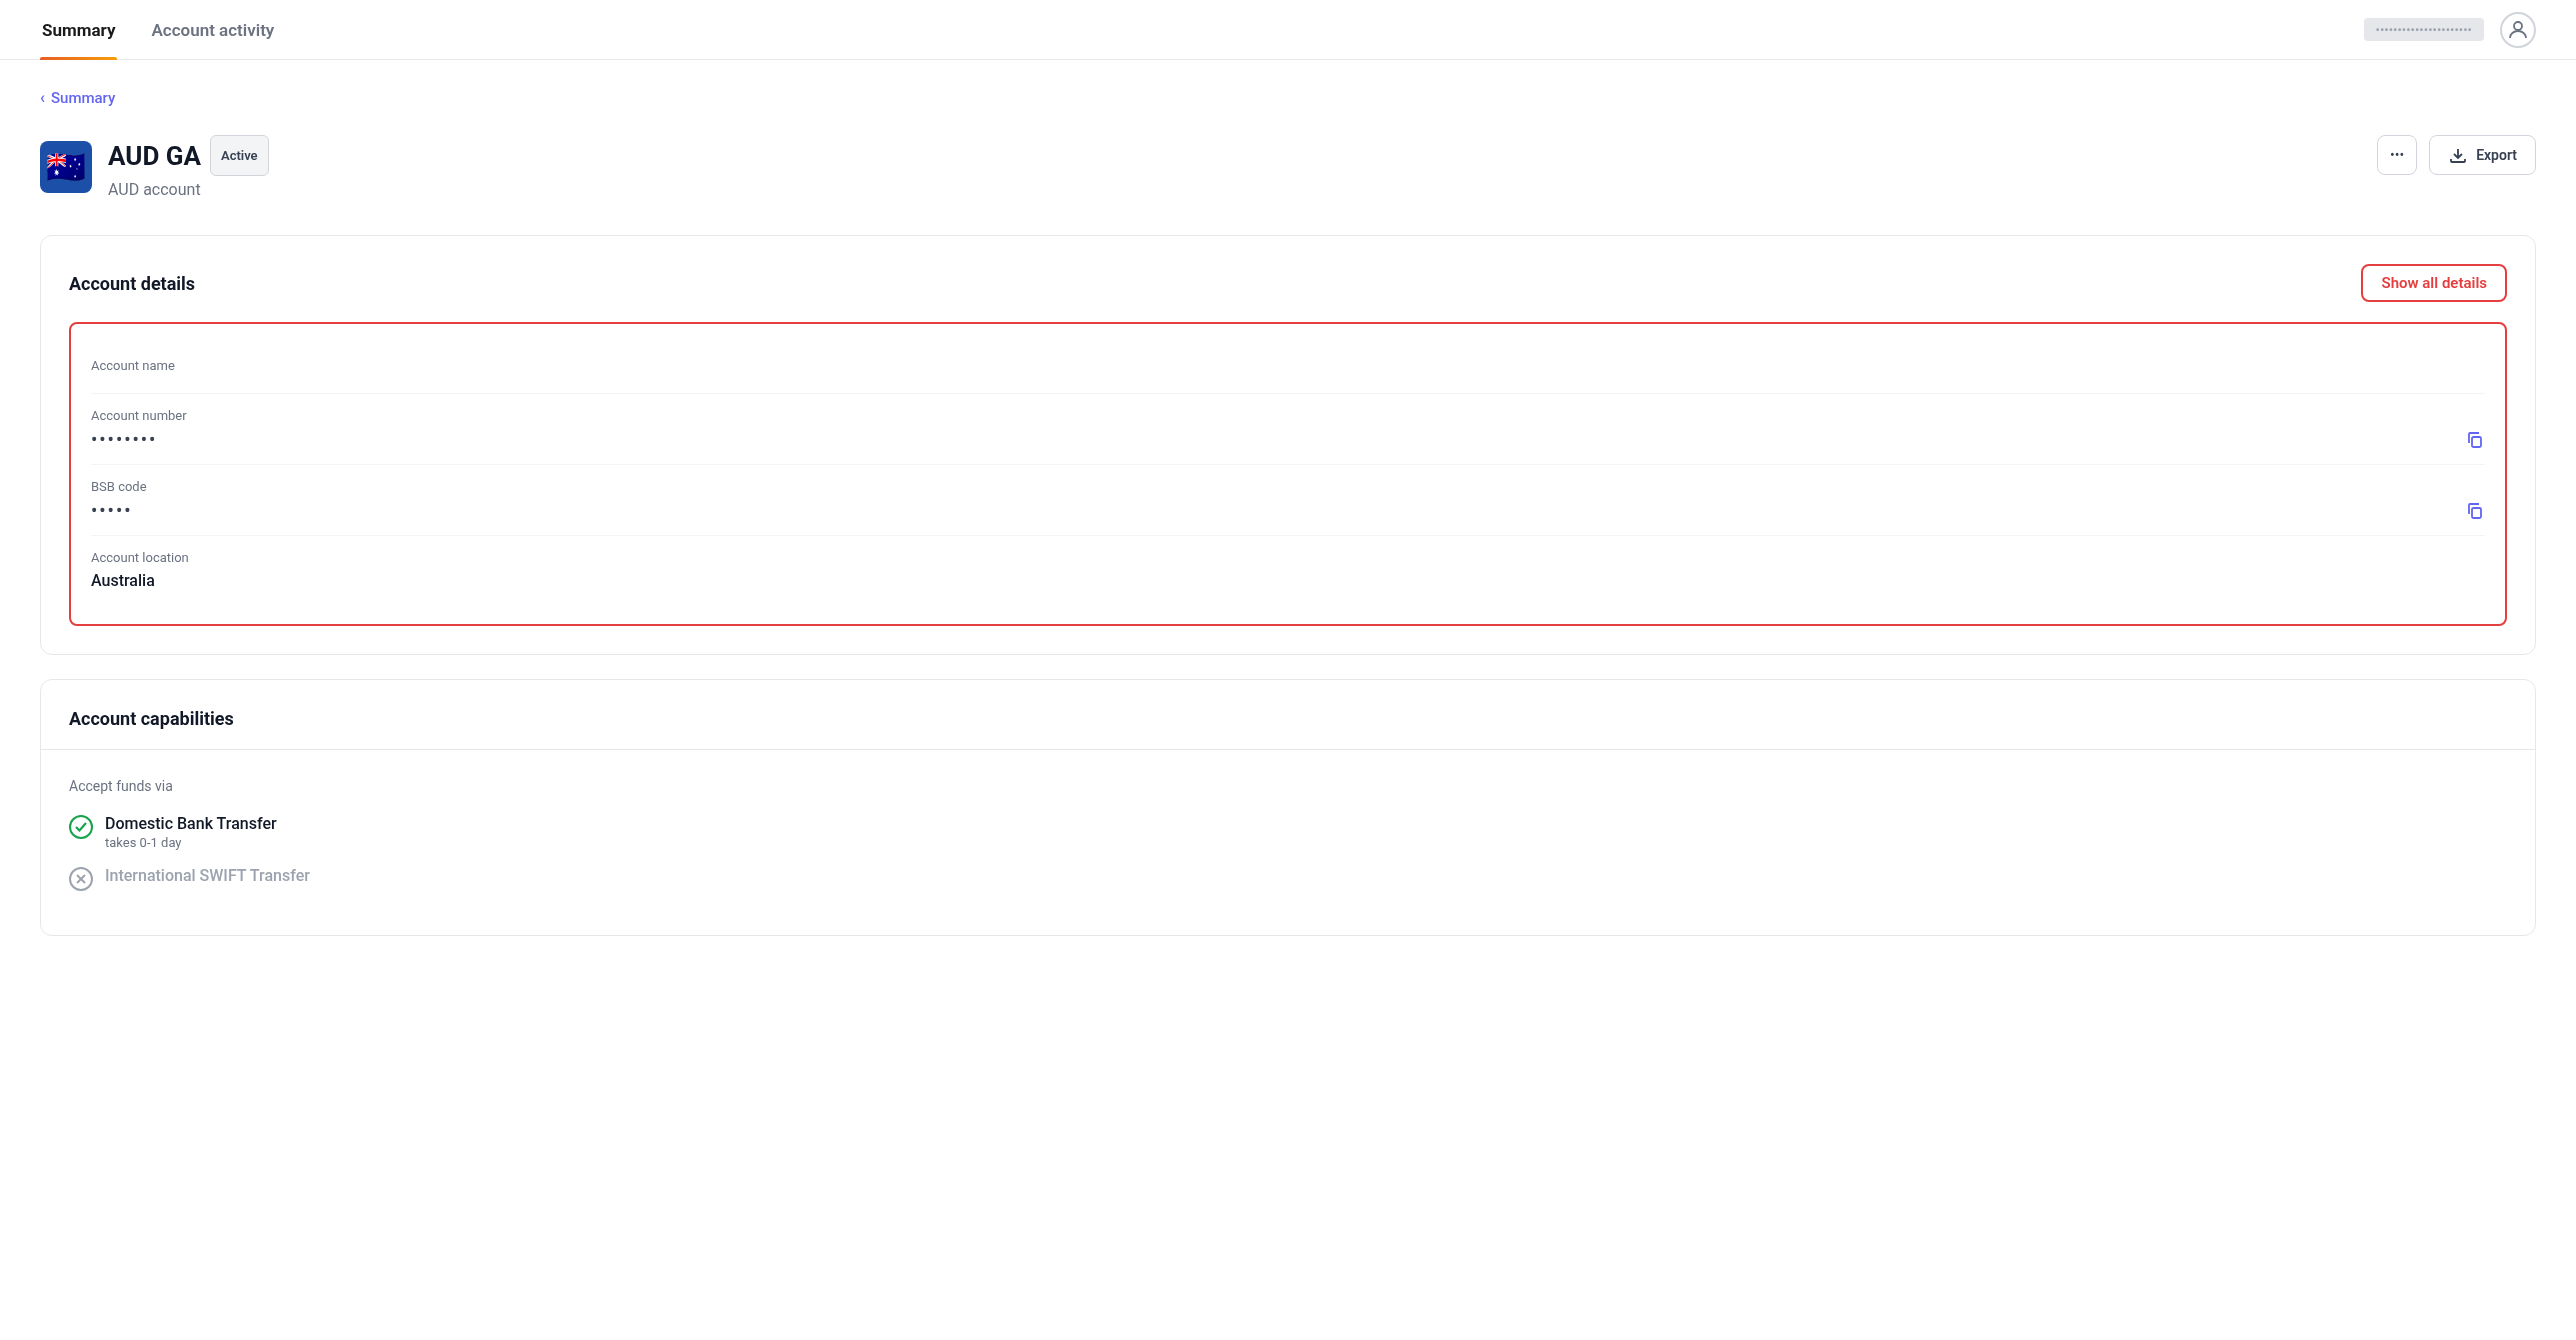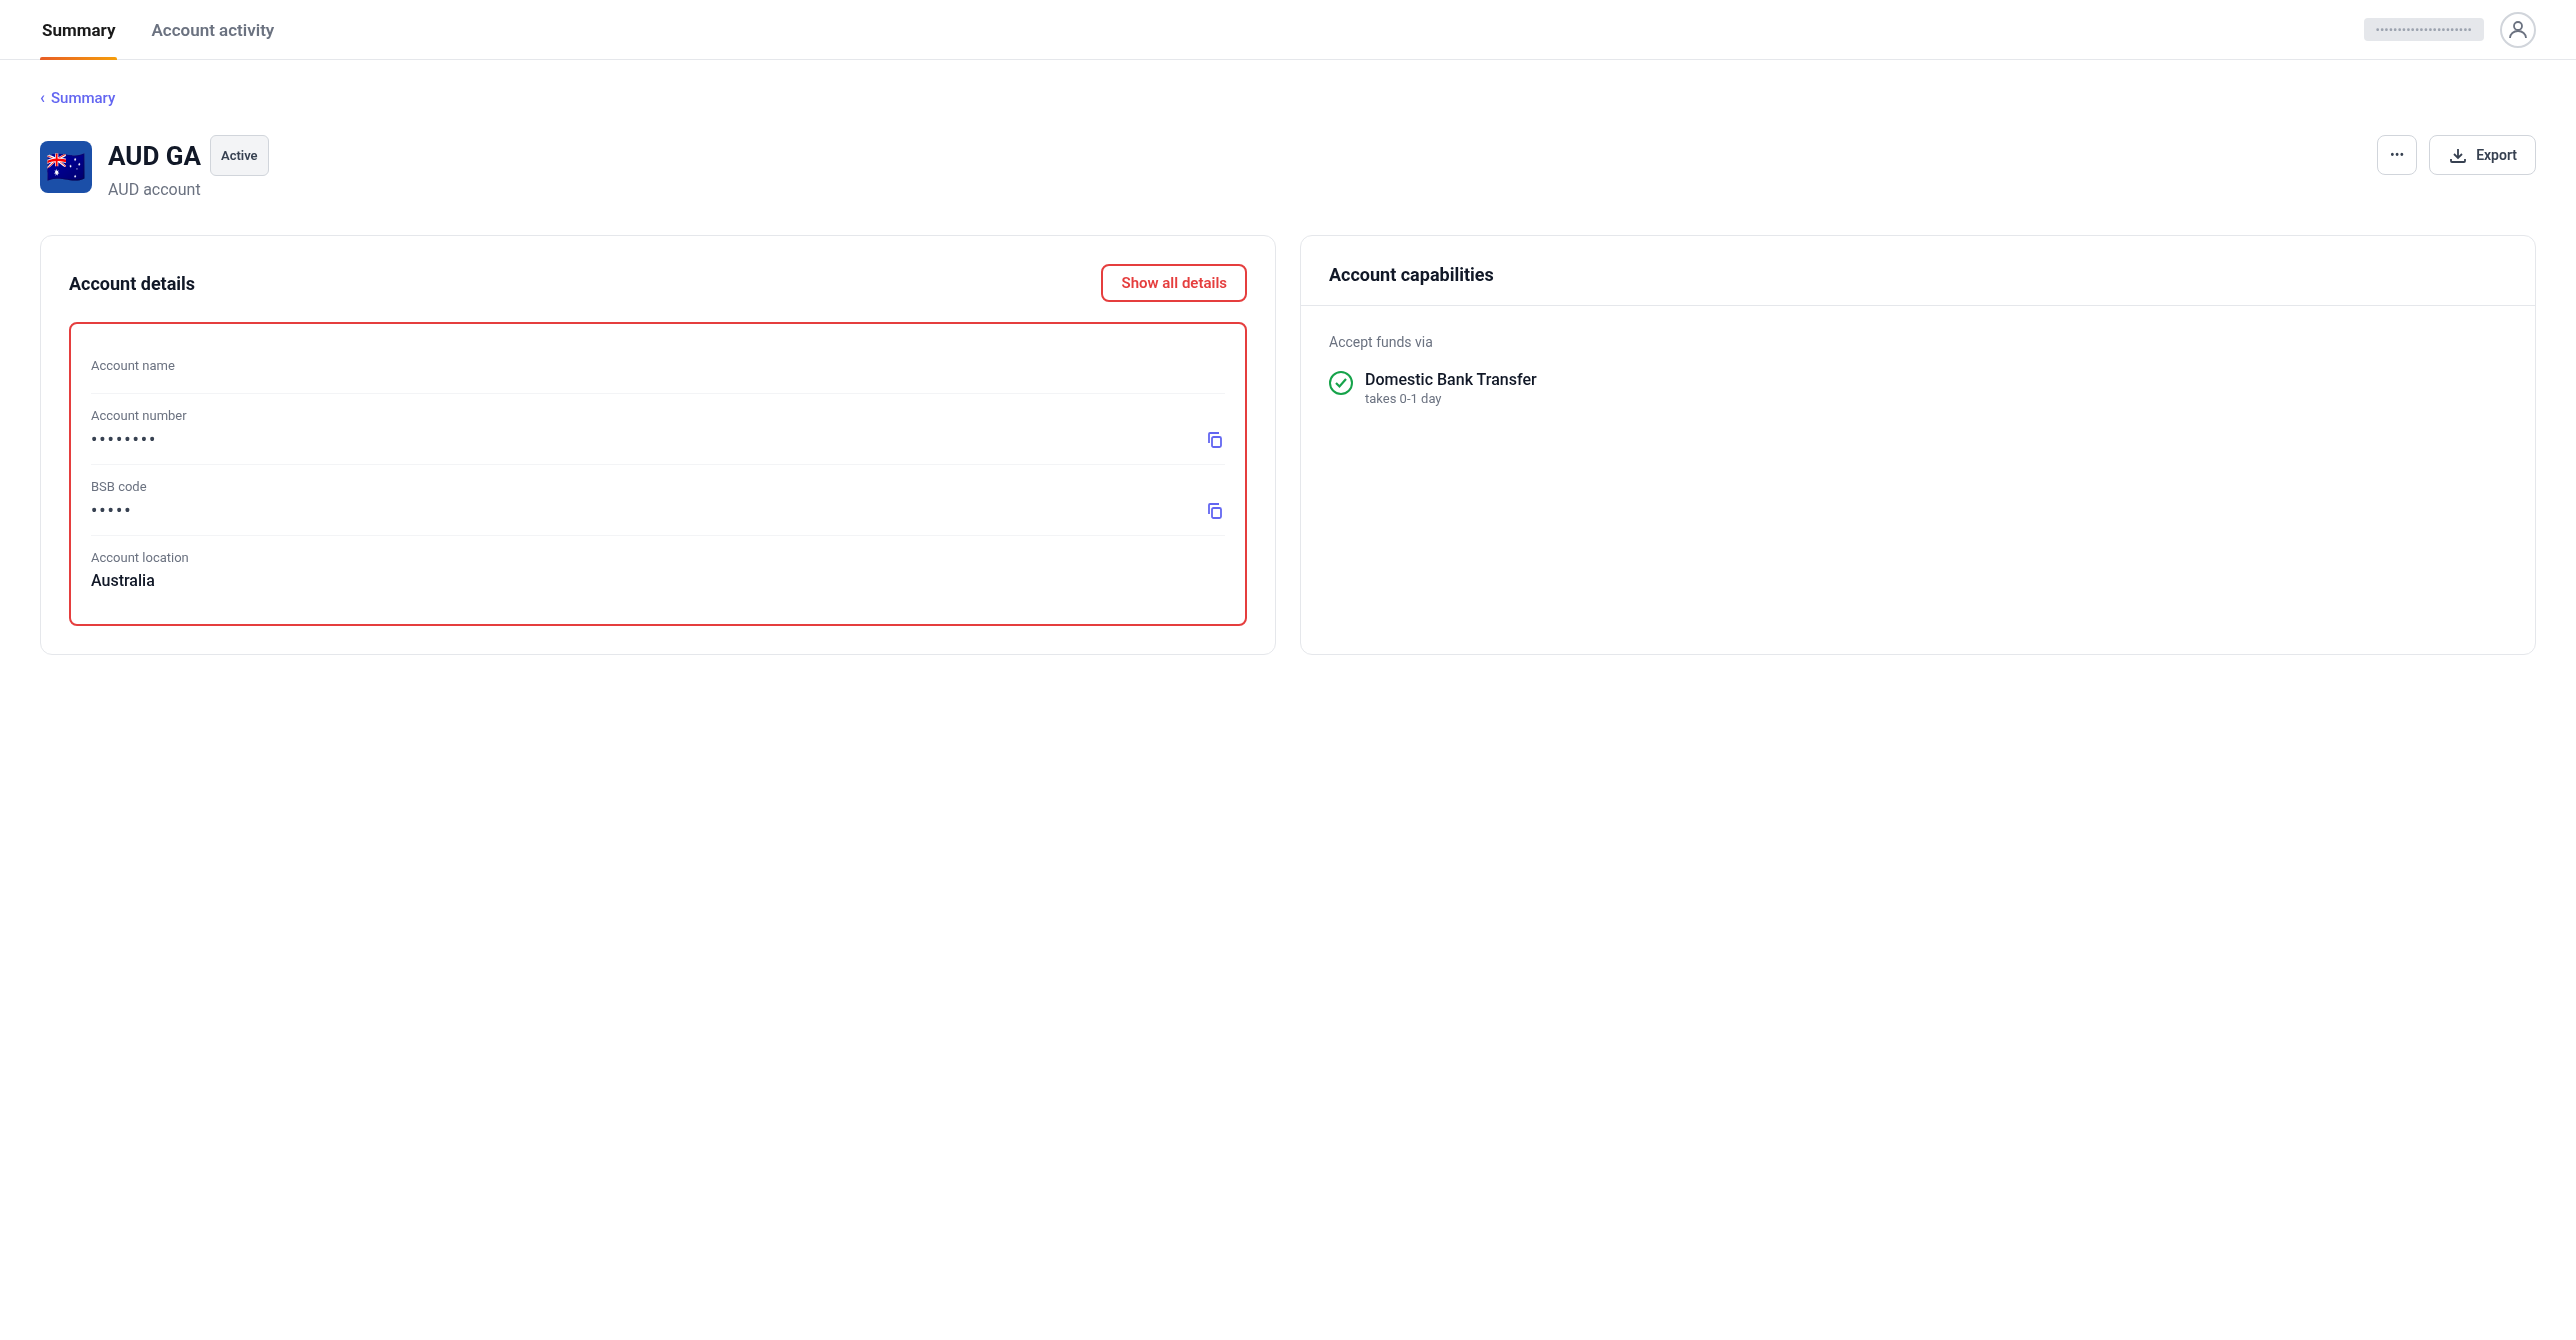--- a/index.html
+++ b/index.html
@@ -201,21 +201,21 @@
 
     .action-btn-export {
       padding: 0 18px;
       gap: 8px;
       font-weight: 600;
     }
 
     
     .cards-grid {
       display: grid;
-      grid-template-columns: 1fr 1fr;
+      grid-template-columns: 1fr;
       gap: 24px;
     }
 
     .card {
       background: #ffffff;
       border: 1px solid #e5e7eb;
       border-radius: 12px;
       padding: 28px;
     }
 
@@ -486,19 +486,30 @@
             <svg width="14" height="14" viewBox="0 0 14 14" fill="none" stroke="#16a34a" stroke-width="2.2">
               <path d="M2 7l3.5 3.5L12 3"></path>
             </svg>
           </div>
           <div class="capability-info">
             <span class="capability-name">Domestic Bank Transfer</span>
             <span class="capability-time">takes 0-1 day</span>
           </div>
         </div>
 
+        <div class="capability-item">
+          <div class="capability-icon disabled">
+            <svg width="12" height="12" viewBox="0 0 12 12" fill="none" stroke="#9ca3af" stroke-width="2">
+              <line x1="2" y1="2" x2="10" y2="10"></line>
+              <line x1="10" y1="2" x2="2" y2="10"></line>
+            </svg>
+          </div>
+          <div class="capability-info">
+            <span class="capability-name disabled">International SWIFT Transfer</span>
+          </div>
+        </div>
 
       </div>
     </div>
 
   </div>
 </main>
 
 
 </body></html>

